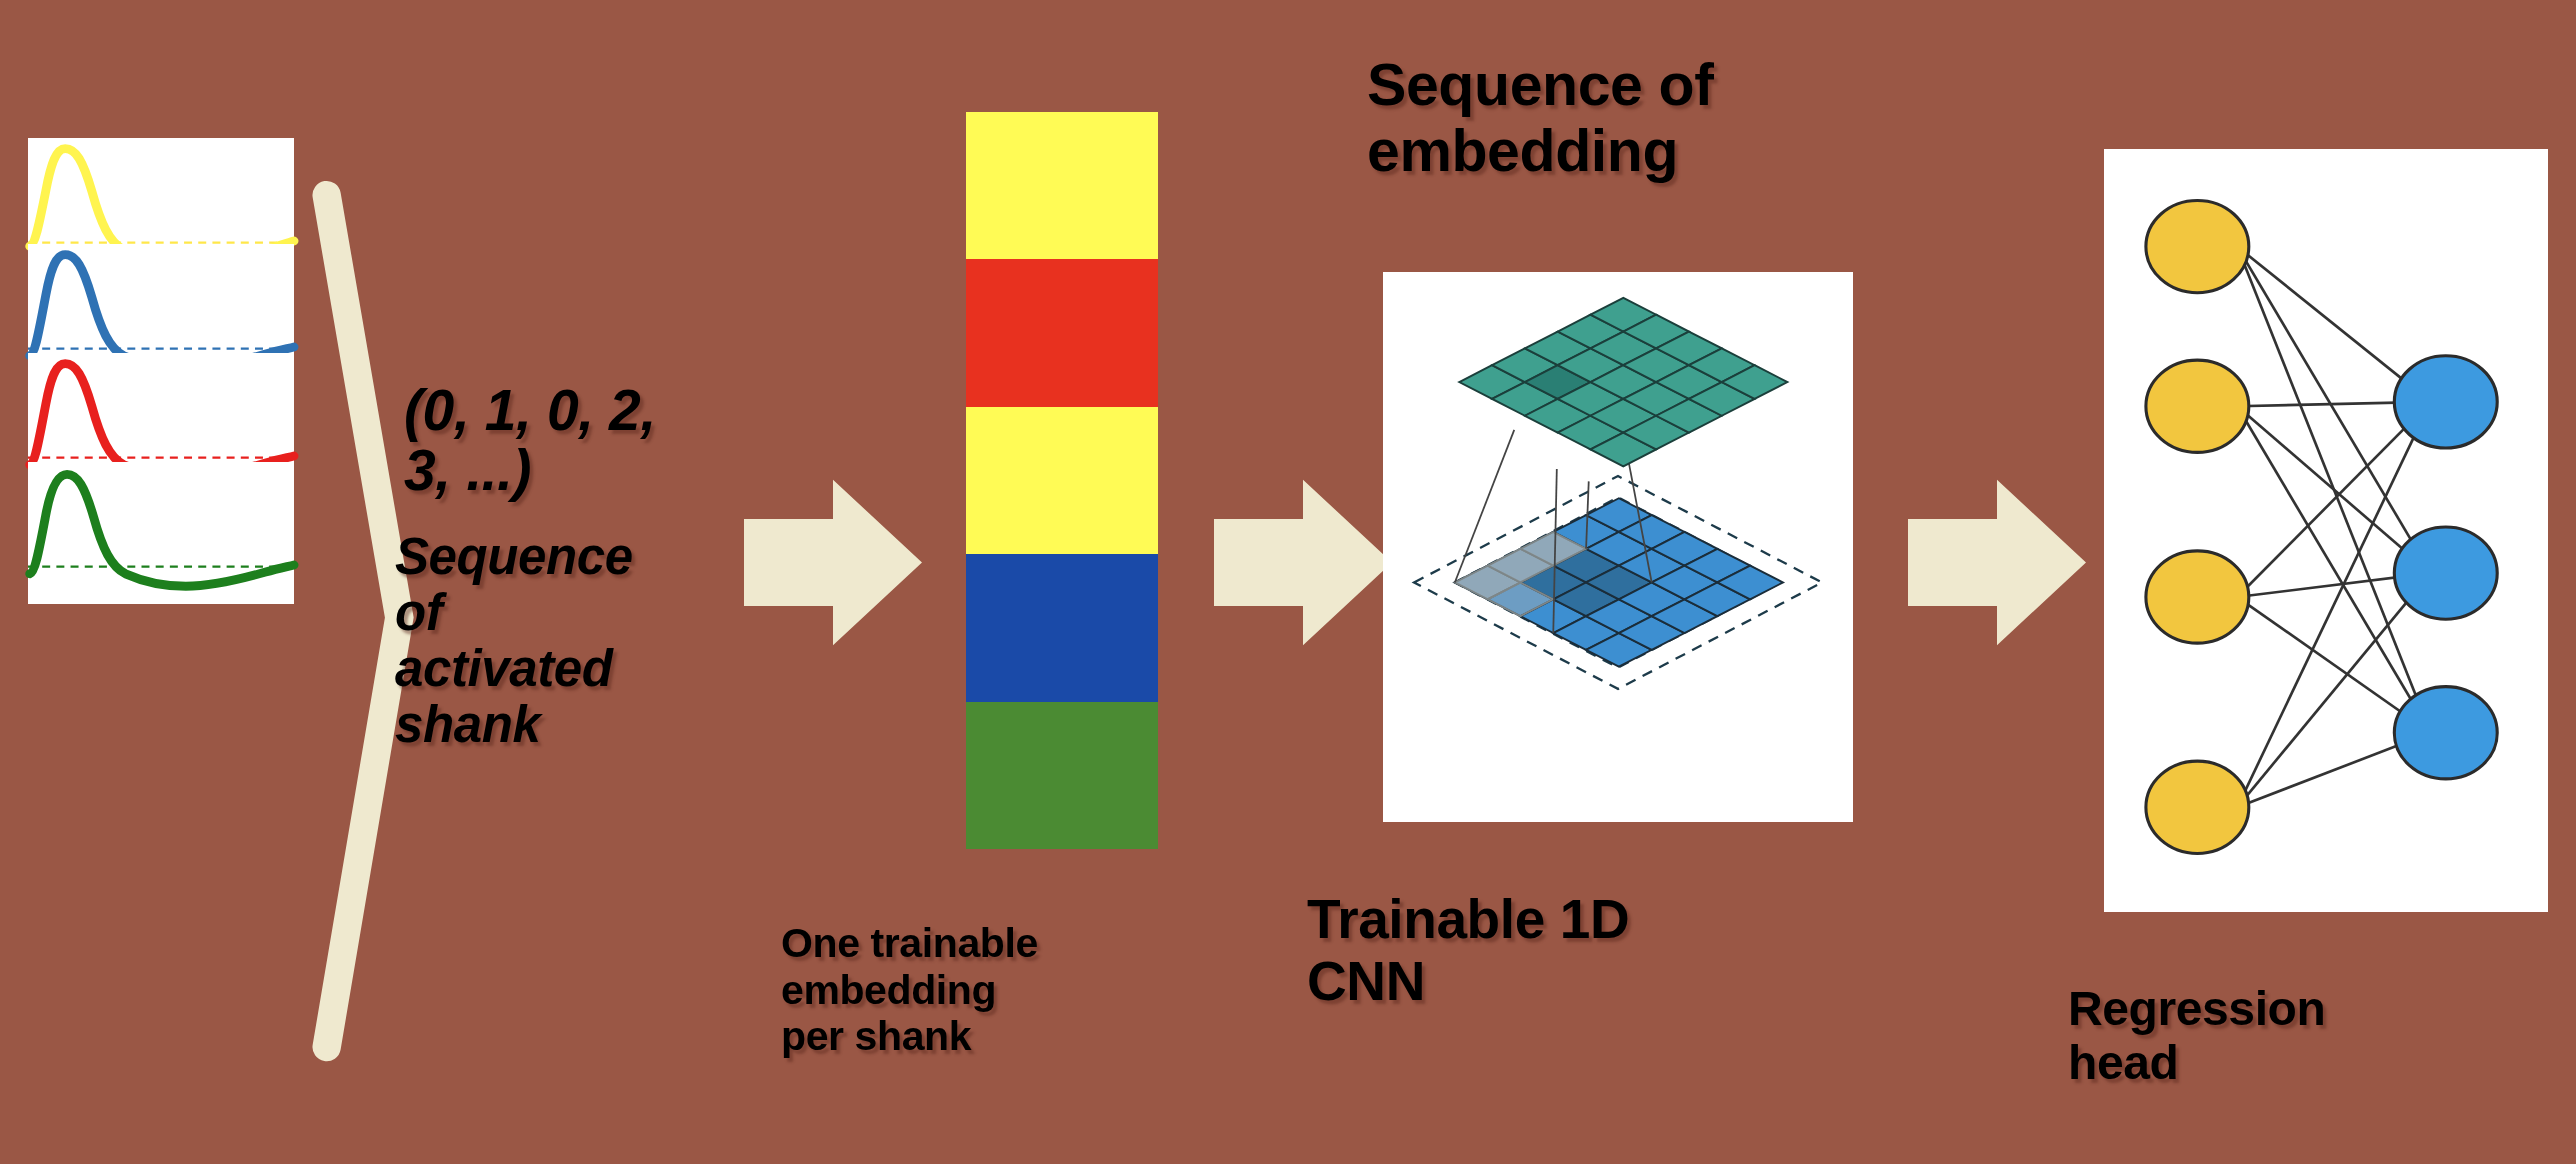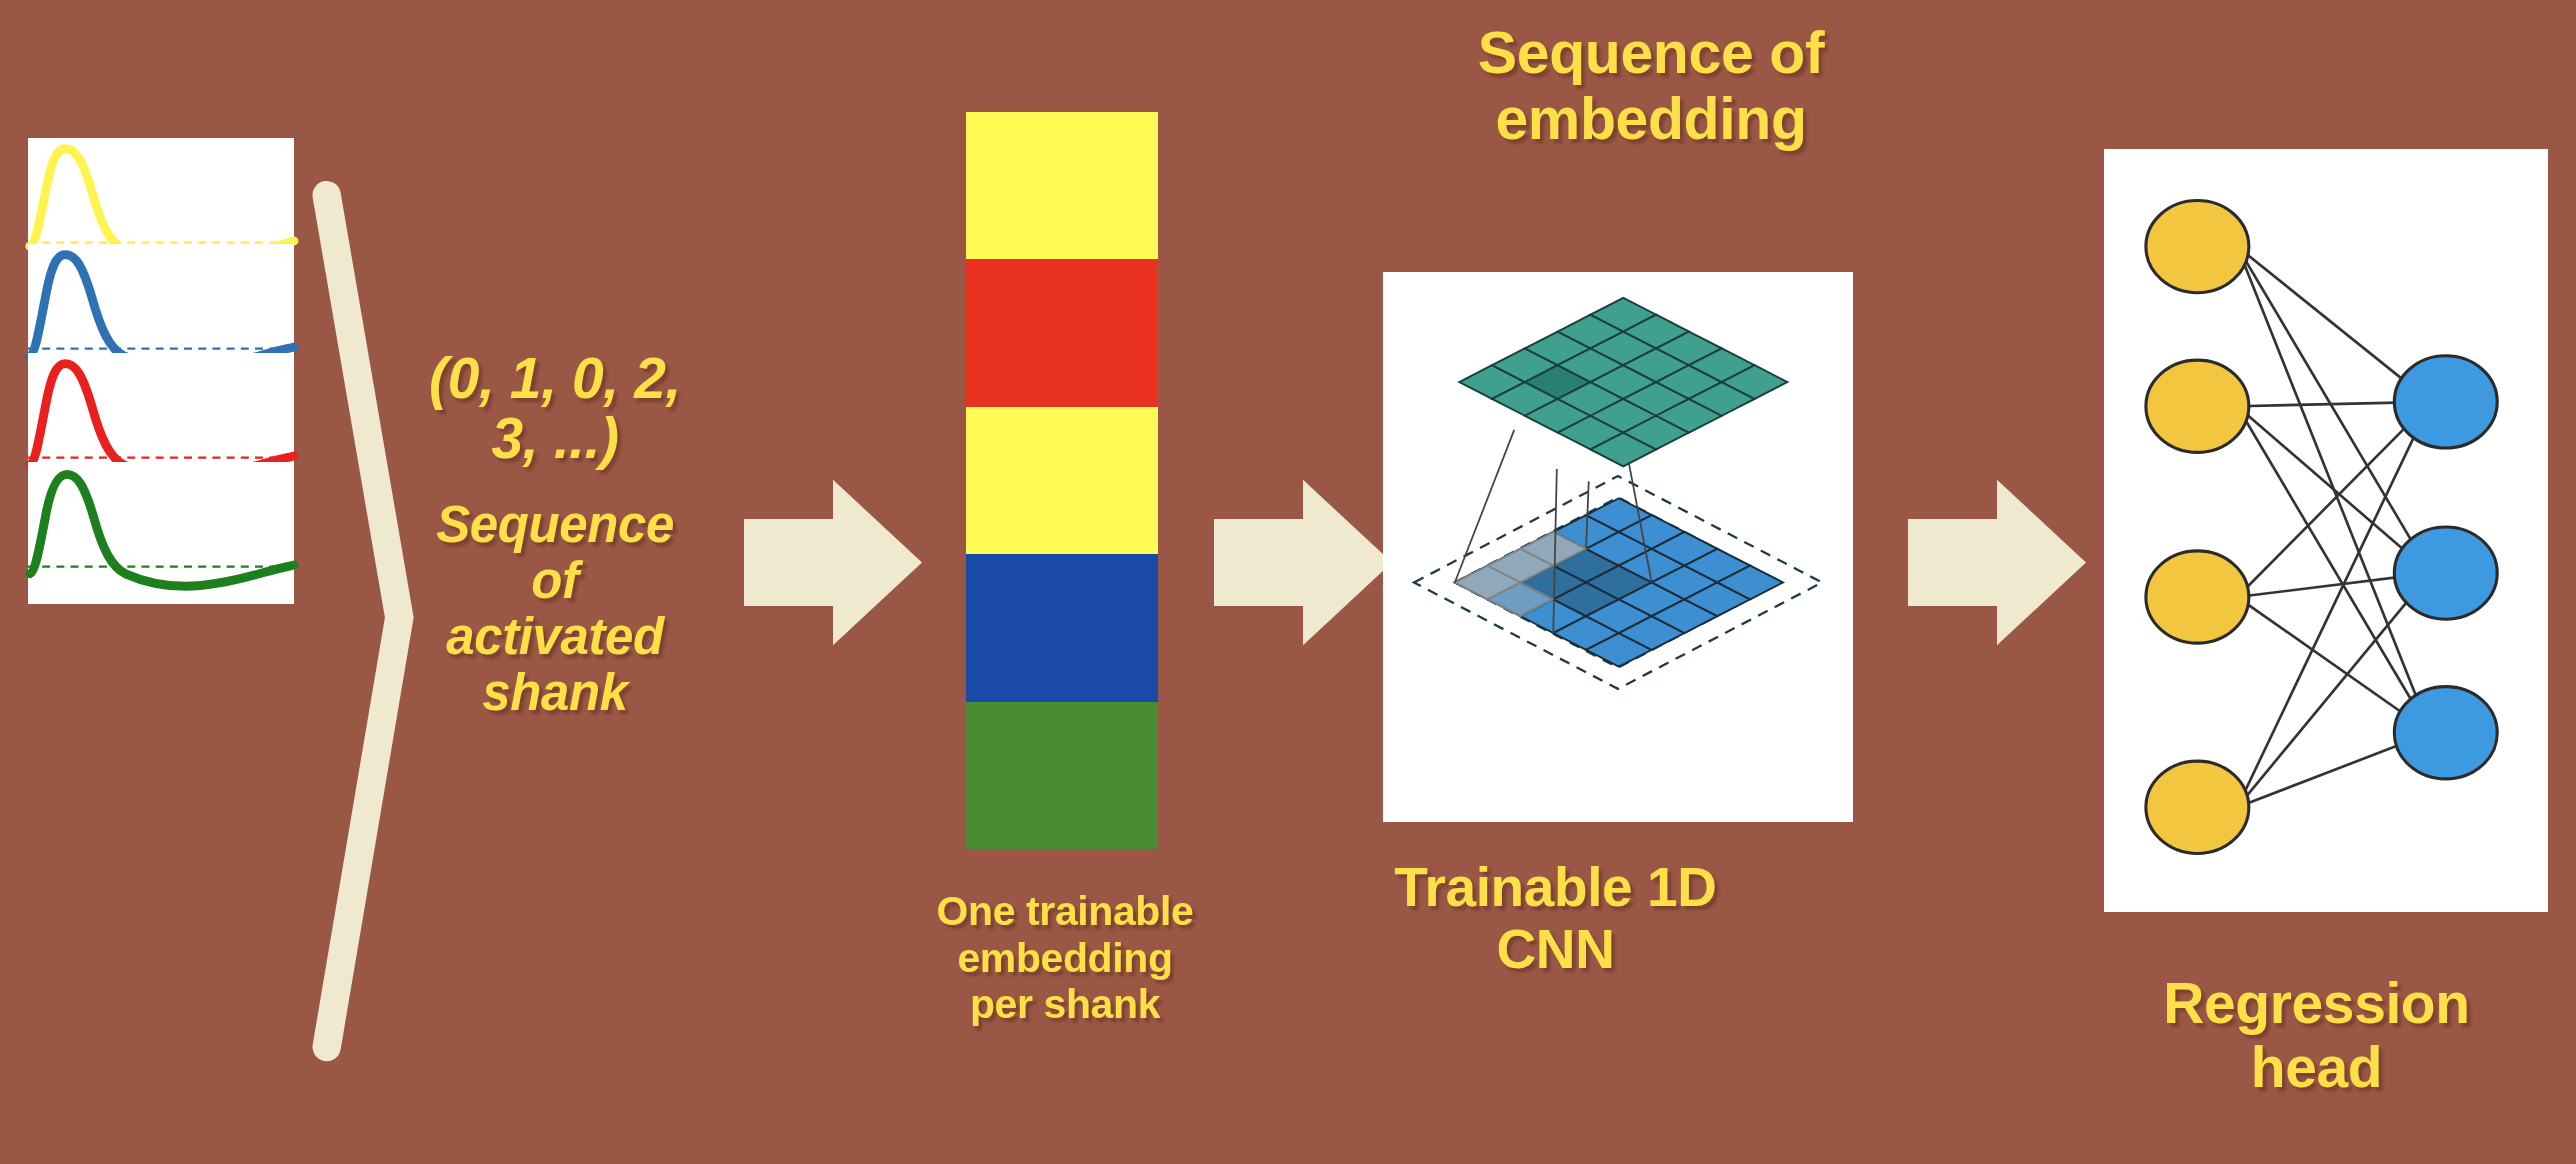--- a/index.html
+++ b/index.html
@@ -30,27 +30,28 @@
     left: 293px;
     top: 178px;
     width: 124px;
     height: 888px;
     pointer-events: none;
   }
 
   
   .label {
     position: absolute;
-    color: #fde047;
+    color: #000000;
     font-weight: 700;
-    text-align: center;
+    text-align: left;
     line-height: 1.06;
     letter-spacing: -0.4px;
     text-shadow: 3.6px 4.4px 2.7px rgba(90,40,28,0.45);
     white-space: pre-line;
+    margin-top: 32px;
   }
 
   
   .arrow {
     position: absolute;
   }
   .arrow svg { display: block; width: 100%; height: 100%; }
 
   
   #embed-stack {
@@ -283,17 +284,17 @@
       </g>
 
       <g fill="#3d9ae0" stroke="#2b2b2b" stroke-width="3.5">
         <ellipse cx="385" cy="285" rx="58" ry="52"></ellipse>
         <ellipse cx="385" cy="478" rx="58" ry="52"></ellipse>
         <ellipse cx="385" cy="658" rx="58" ry="52"></ellipse>
       </g>
     </svg>
   </div>
 
-  <div class="label" style="left:2068px; top:972px; width:497px; font-size:57px; line-height:1.12;">Regression
+  <div class="label" style="left:2068px; top:950px; width:497px; font-size:48px; line-height:1.12;">Regression
 head</div>
 
 </div>
 
 
 </body></html>

